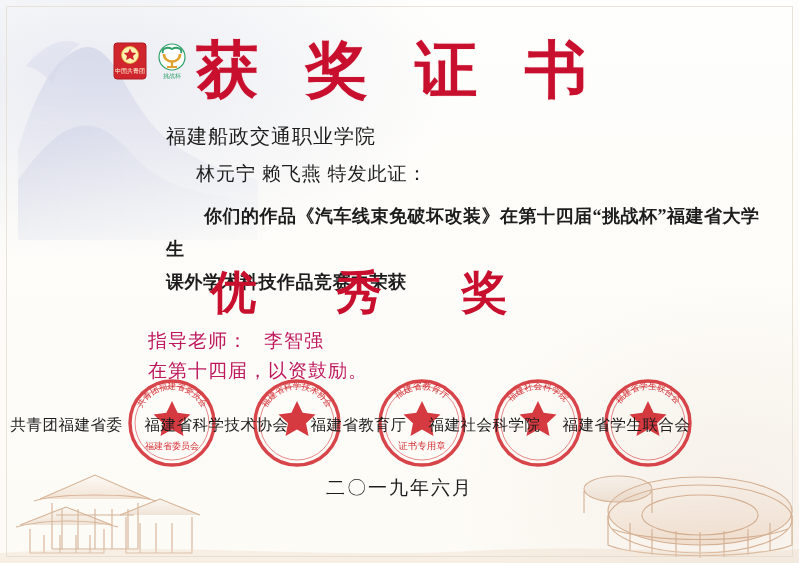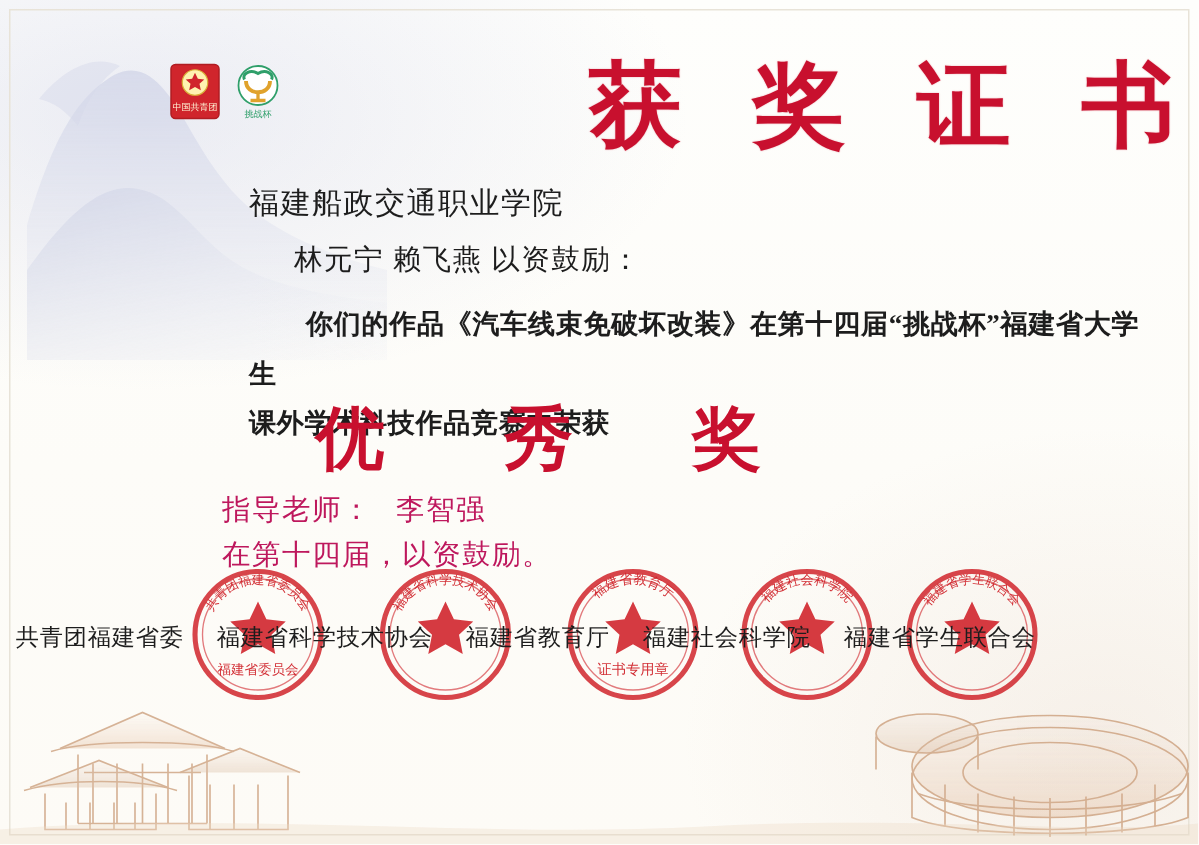--- a/index.html
+++ b/index.html
@@ -67,21 +67,21 @@
     width: 34px;
     height: 38px;
   }
 
   
   .cert-title {
     position: absolute;
     left: 0;
     top: 28px;
     width: 799px;
-    text-align: right;
+    text-align: center;
     font-family: "Liberation Serif", "DejaVu Serif", serif;
     font-size: 62px;
     font-weight: bold;
     letter-spacing: 16px;
     color: #c8102e;
     text-shadow: 0 0 1px rgba(200,16,46,0.45);
   }
 
   
   .body-block {
@@ -263,21 +263,21 @@
       <path d="M17,20 L17,25 M12,25 L22,25" stroke="#e0a22c" stroke-width="2.2" fill="none"></path>
       <path d="M8,11 C6,7 12,4 17,7 C22,4 28,7 26,11" fill="none" stroke="#2f9f6a" stroke-width="2"></path>
       <text x="17" y="36" font-size="6" text-anchor="middle" fill="#2f9f6a" font-family="'Liberation Sans',sans-serif">挑战杯</text>
     </svg>
   </div>
 
   <div class="cert-title">获 奖 证 书</div>
 
   <div class="body-block">
     <div class="line-school">福建船政交通职业学院</div>
-    <div class="line-names">林元宁  赖飞燕  以资鼓励：</div>
+    <div class="line-names">林元宁  赖飞燕  特发此证：</div>
     <div class="para"><span class="indent"></span><span>你们的作品《汽车线束免破坏改装》在第十四届“挑战杯”福建省大学生</span></div>
     <div class="para" style="margin-top:0">课外学术科技作品竞赛中荣获</div>
   </div>
 
   <div class="award-name">优 秀 奖</div>
 
   <div class="teacher-block">
     <div>
       <span>指导老师：</span><span class="teacher-name">李智强</span>
     </div>
@@ -347,14 +347,15 @@
   </div>
 
   <div class="issuers">
     <span>共青团福建省委</span>
     <span>福建省科学技术协会</span>
     <span>福建省教育厅</span>
     <span>福建社会科学院</span>
     <span>福建省学生联合会</span>
   </div>
 
+  <div class="issue-date">二〇一九年六月</div>
 
 </div>
 
 </body></html>

